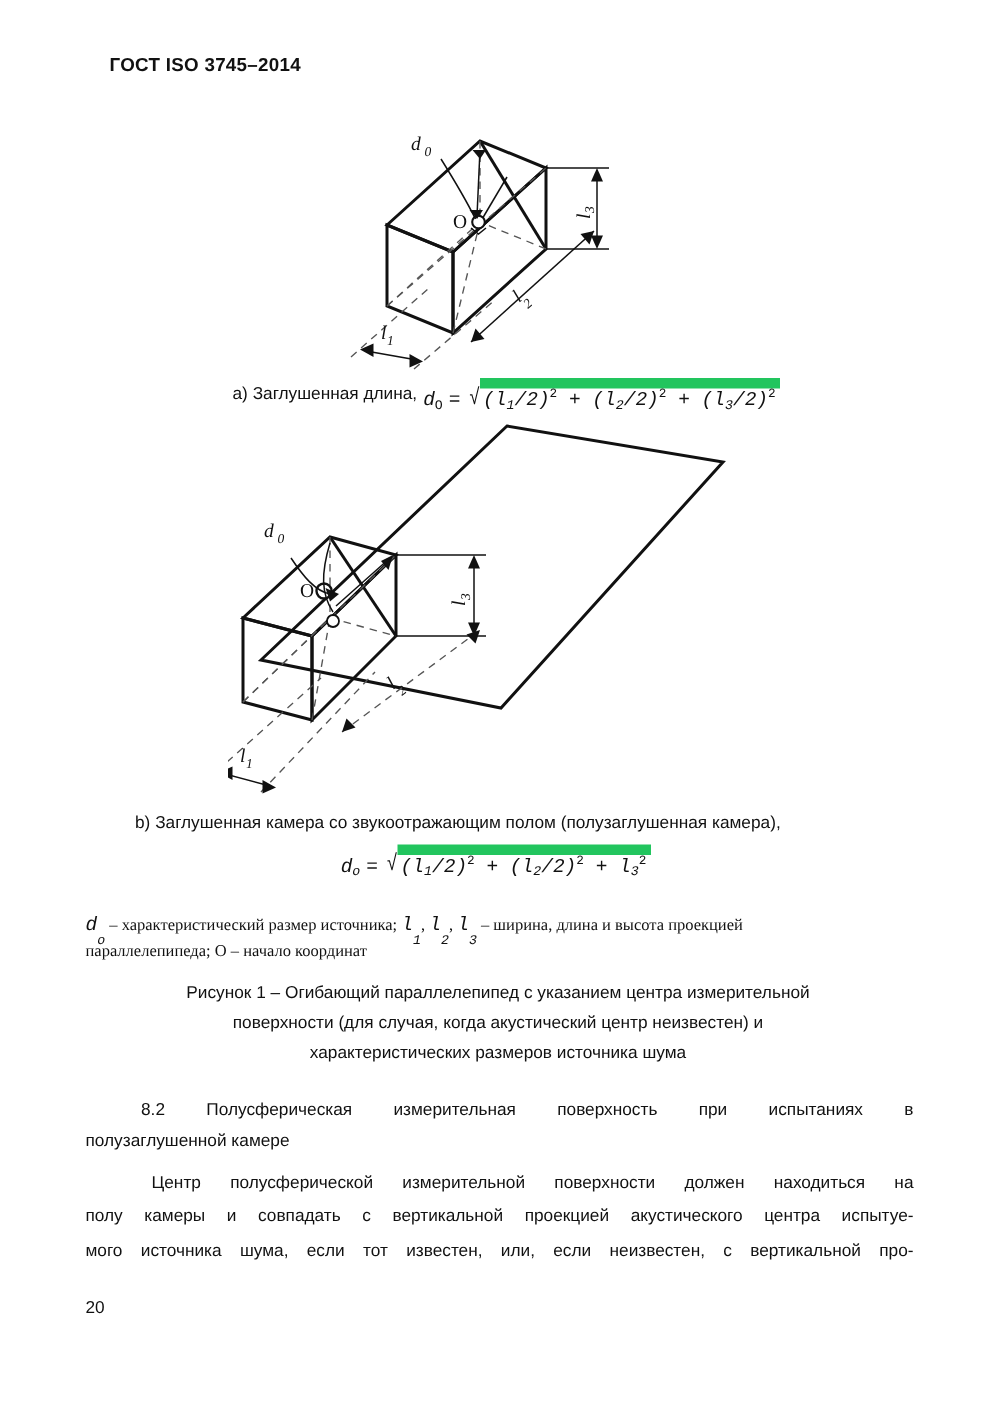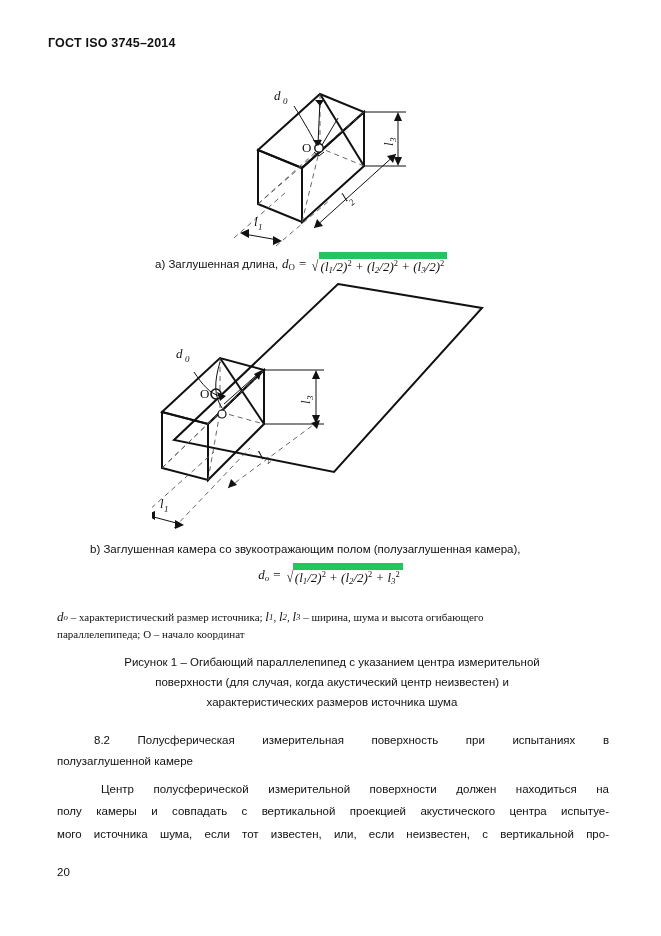--- a/index.html
+++ b/index.html
@@ -18,21 +18,21 @@
   .page {
     position: absolute;
     inset: 0;
     width: 661px;
     height: 936px;
   }
 
   
   .doc-header {
     position: absolute;
-    left: 48px;
+    left: 73px;
     top: 36px;
     font-size: 12.5px;
     font-weight: bold;
     letter-spacing: 0.2px;
     white-space: nowrap;
   }
 
   
   .figure-a {
     position: absolute;
@@ -71,26 +71,26 @@
   .formula-b-wrap {
     position: absolute;
     left: 0;
     top: 563px;
     width: 661px;
     text-align: center;
   }
 
   
   .math {
-    font-family: Liberation Serif, serif;
+    font-family: Liberation Mono, monospace;
     font-style: italic;
     font-size: 13px;
     white-space: nowrap;
     display: inline-flex;
-    align-items: center;
+    align-items: flex-end;
   }
   .math .up { font-style: normal; }
   .math sub {
     font-size: 0.68em;
     font-style: italic;
     vertical-align: -0.28em;
     line-height: 0;
   }
   .math sup {
     font-size: 0.65em;
@@ -375,21 +375,21 @@
     </span>
   </div>
 
   <div class="legend">
     <span class="l1">
       <span class="math">d<sub>o</sub></span>
       <span>– характеристический размер источника;</span>
       <span class="math">l<sub>1</sub></span>,
       <span class="math">l<sub>2</sub></span>,
       <span class="math">l<sub>3</sub></span>
-      <span>– ширина, шума и высота огибающего</span>
+      <span>– ширина, длина и высота проекцией</span>
     </span>
     <span class="l2">параллелепипеда; О – начало координат</span>
   </div>
 
   <div class="fig-title">
     <span>Рисунок 1 – Огибающий параллелепипед с указанием центра измерительной</span>
     <span>поверхности (для случая, когда акустический центр неизвестен) и</span>
     <span>характеристических размеров источника шума</span>
   </div>
 

